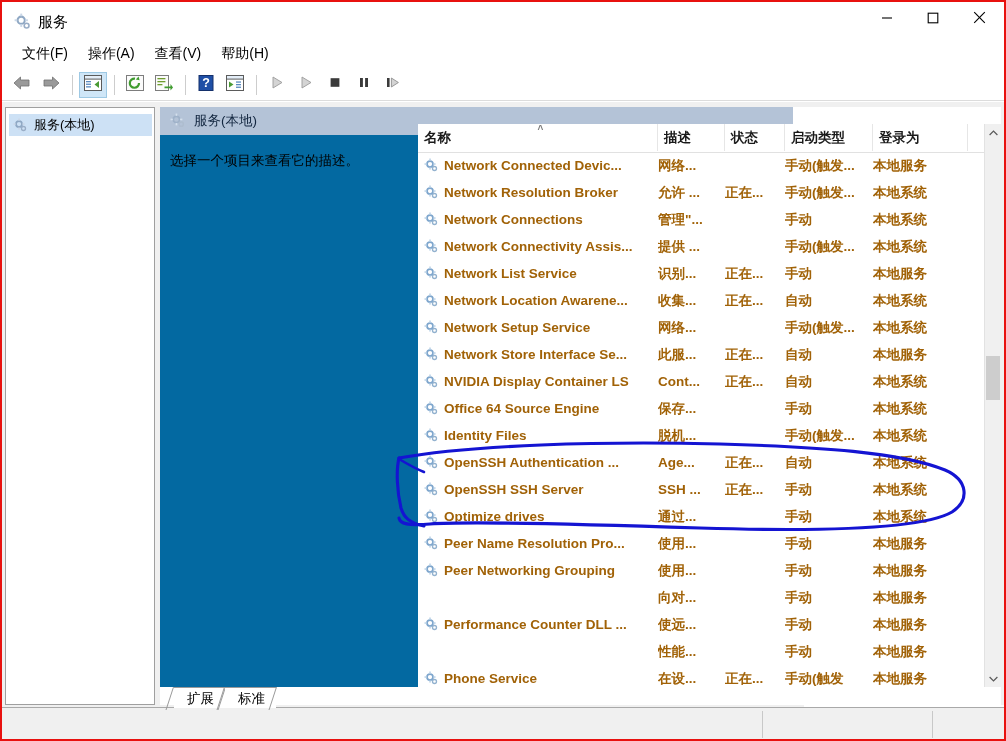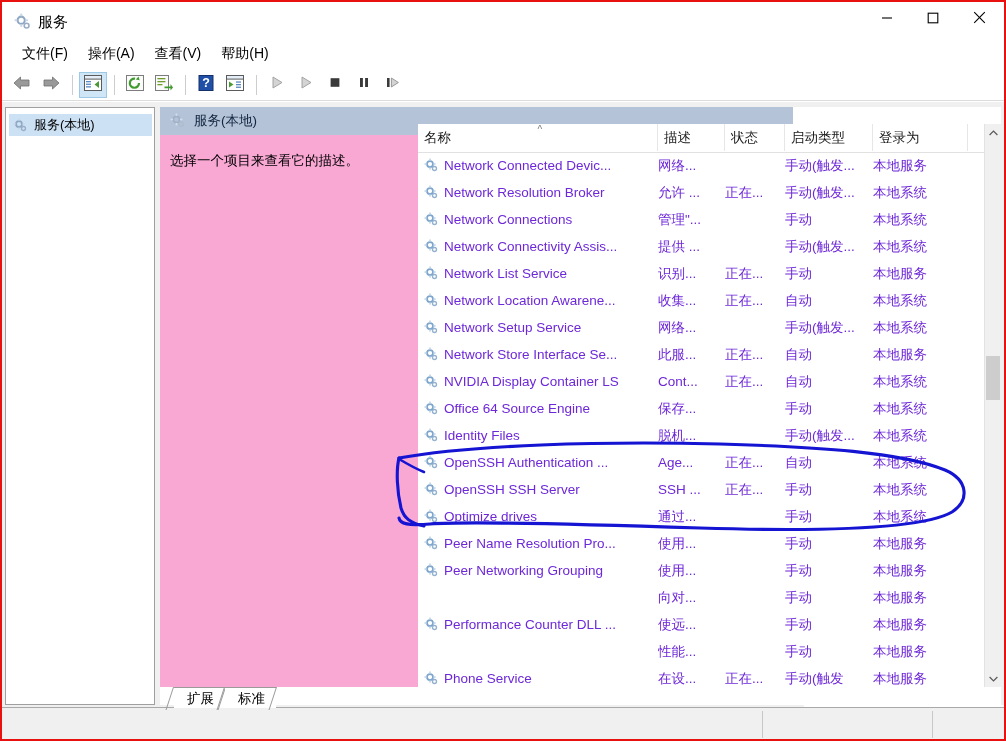--- a/index.html
+++ b/index.html
@@ -123,32 +123,33 @@
     background: #b4c3d7;
     display: flex; align-items: center;
     padding-left: 10px;
     box-sizing: border-box;
   }
   .rp-header .h-ico { margin-right: 8px; display: flex; }
   .rp-header .h-txt { font-size: 13.5px; color: #12263f; }
   .desc-pane {
     position: absolute; left: 0; top: 28px;
     width: 258px; height: 552px;
-    background: #f9a8d4;
+    background: #0369a1;
     padding: 16px 10px 0 10px;
     box-sizing: border-box;
     font-size: 13.5px; color: #000;
     line-height: 19px;
   }
   
   .listview {
     position: absolute; left: 258px; top: 17px;
     width: 583px; height: 563px;
     background: #ffffff;
     box-sizing: border-box;
+    font-weight: bold;
   }
   .lv-header {
     position: absolute; left: 0; top: 0;
     width: 583px; height: 28px;
     background: #ffffff;
     border-bottom: 1px solid #e1e1e1;
   }
   .hcell {
     position: absolute; top: 0; height: 27px;
     font-size: 13.5px; color: #1a1a1a;
@@ -165,21 +166,21 @@
   .lv-body {
     position: absolute; left: 0; top: 28px;
     width: 566px; height: 535px;
     overflow: hidden;
   }
   .row {
     position: relative;
     height: 27px;
     display: block;
     font-size: 13.5px;
-    color: #6d28d9;
+    color: #a16207;
     white-space: nowrap;
   }
   .c-name {
     position: absolute; left: 6px; top: 0; height: 27px;
     display: flex; align-items: center;
   }
   .c-name .svc-ico { margin-right: 5px; display:flex; flex: 0 0 auto;}
   .cell {
     position: absolute; top: 0; height: 27px;
     display: flex; align-items: center;

